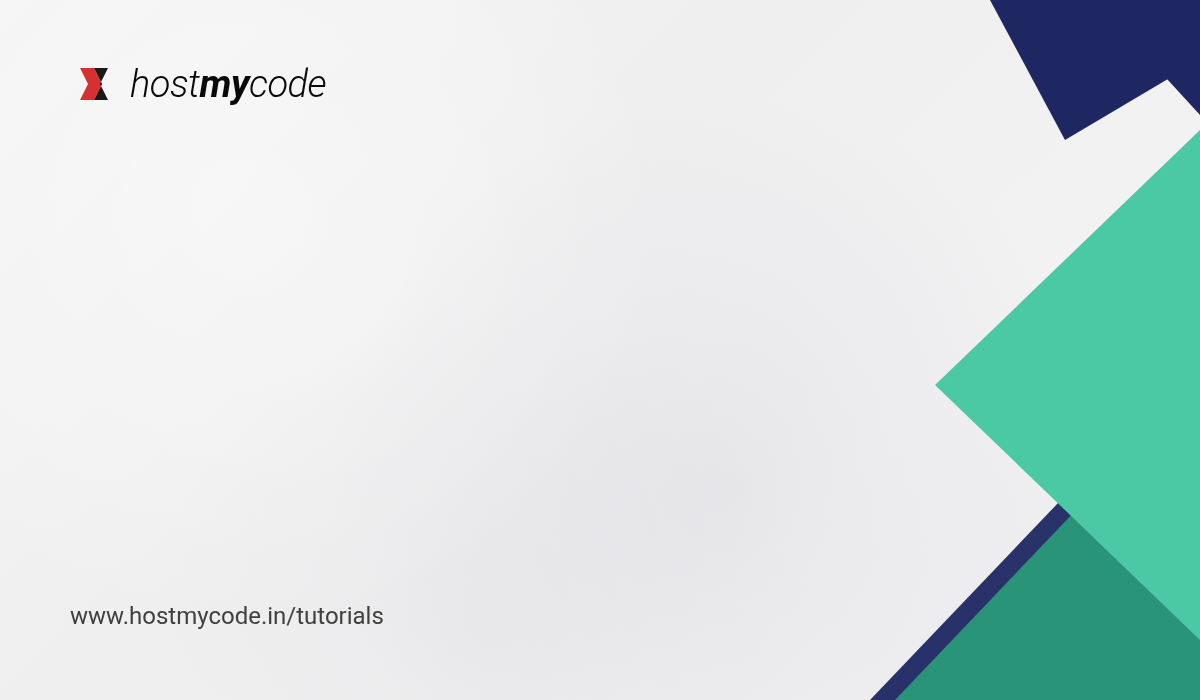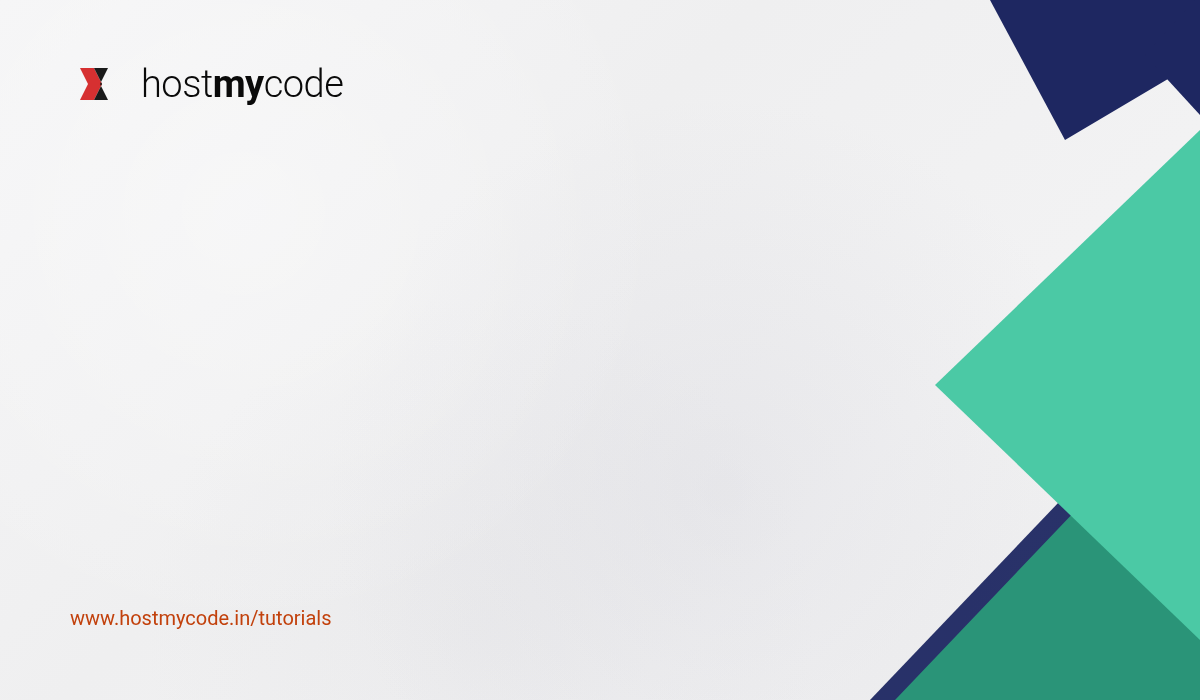--- a/index.html
+++ b/index.html
@@ -52,21 +52,22 @@
       z-index: 10;
       padding: 60px 70px;
       height: 100%;
       display: flex;
       flex-direction: column;
     }
     
     .logo {
       display: flex;
       align-items: center;
-      gap: 23px;
+      gap: 12px;
+      font-style: italic;
     }
     
     .logo-icon {
       width: 48px;
       height: 48px;
     }
     
     .logo-text {
       font-size: 38px;
       font-weight: 400;
@@ -86,23 +87,23 @@
       font-size: 80px;
       font-weight: 700;
       color: #2a2a72;
       line-height: 1.35;
       letter-spacing: -1px;
       max-width: 700px;
     }
     
     .url {
       margin-top: auto;
-      font-size: 20px;
+      font-size: 24px;
       font-weight: 400;
-      color: #c2410c;
+      color: #404040;
       margin-bottom: 10px;
     }
   </style>
 </head>
 <body>
 
 <div class="background-texture"></div>
 <div class="texture-overlay"></div>
 
 <div class="geometric-shapes">

